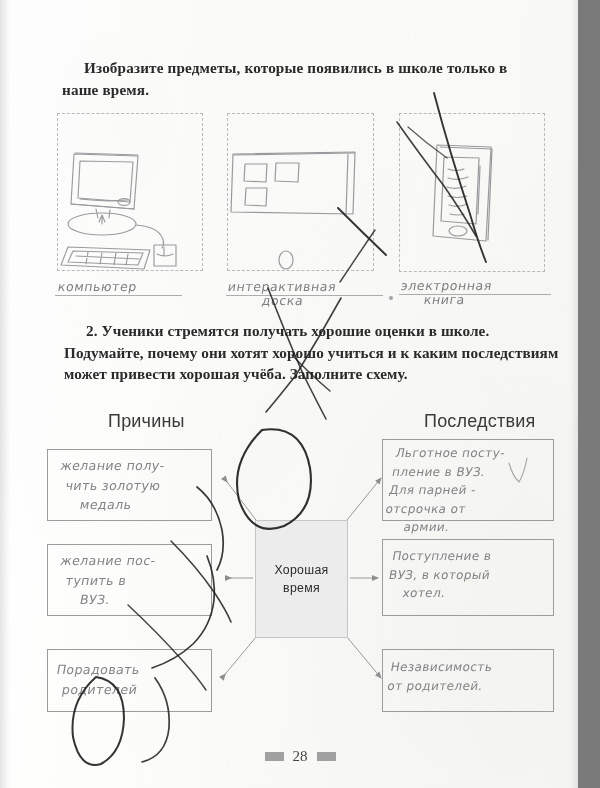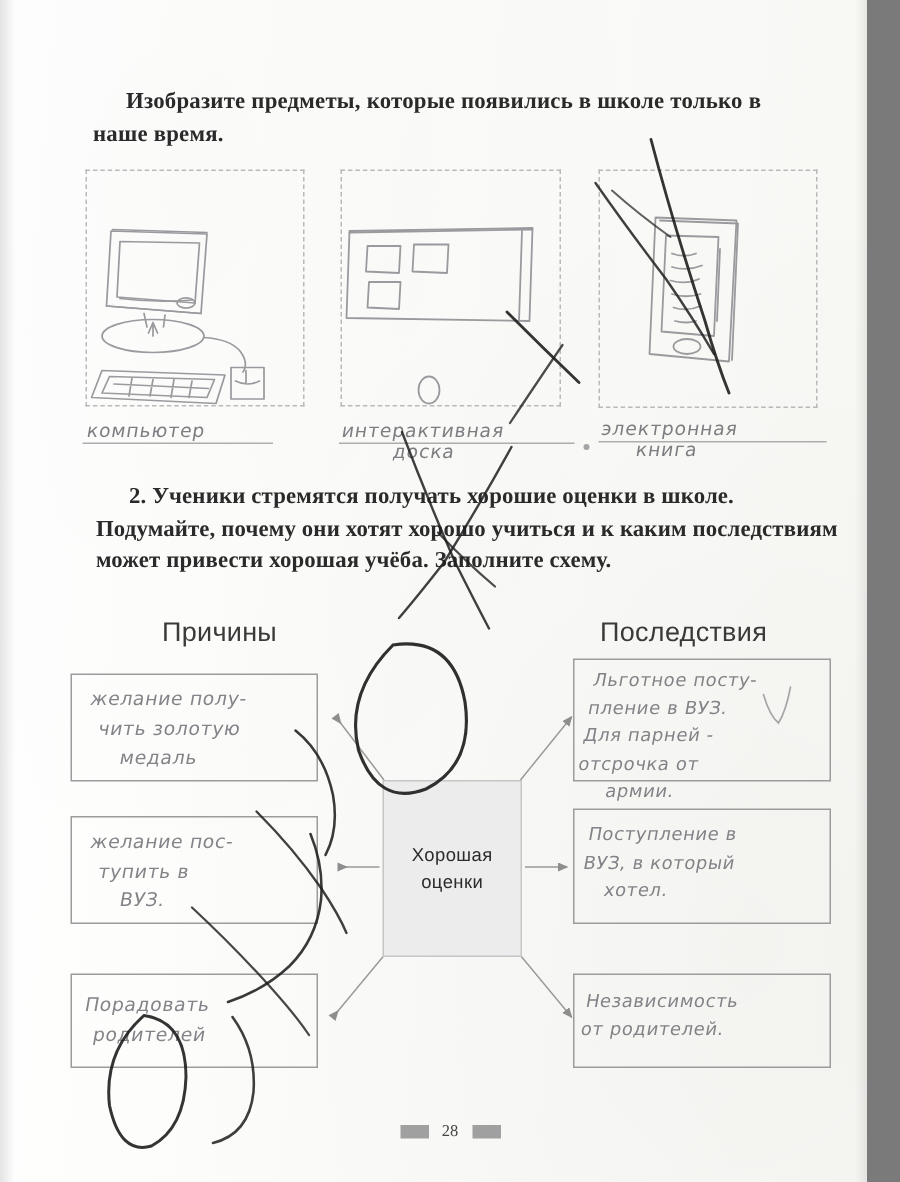--- a/index.html
+++ b/index.html
@@ -155,21 +155,21 @@
     justify-content: center;
     gap: 9px;
   }
   .foot-block {
     width: 19px;
     height: 9px;
     background: #a0a0a0;
   }
   .foot-num {
     font-family: "Liberation Serif", serif;
-    font-size: 11px;
+    font-size: 15px;
     color: #444;
   }
 </style>
 </head>
 <body>
 
 <div class="page">
   <div class="scan-tint"></div>
 
   <div class="task1-text">Изобразите предметы, которые появились в школе только в наше время.</div>
@@ -231,21 +231,21 @@
   <div class="caption l2" style="left:262px; top:293px;">доска</div>
 
   <div class="caption" style="left:401px; top:278px;">электронная</div>
   <div class="rule" style="left:399px; top:294px; width:152px;"></div>
   <div class="caption l2" style="left:424px; top:292px;">книга</div>
   <div style="position:absolute; left:389px; top:296px; width:4px; height:4px; border-radius:50%; background:#8f8f94; opacity:.8;"></div>
 
   <div class="task2-text">2. Ученики стремятся получать хорошие оценки в школе. Подумайте, почему они хотят хорошо учиться и к каким последствиям может привести хорошая учёба. Заполните схему.</div>
 
   <div class="col-head" style="left:108px; top:411px;">Причины</div>
-  <div class="col-head" style="left:400px; top:411px;">Последствия</div>
+  <div class="col-head" style="left:424px; top:411px;">Последствия</div>
 
   <svg class="ink">
     <defs>
       <marker id="ahL" markerWidth="8" markerHeight="8" refX="6" refY="3" orient="auto">
         <path d="M7,0 L0,3 L7,6 z" fill="#8e8e8e"></path>
       </marker>
       <marker id="ahR" markerWidth="8" markerHeight="8" refX="6" refY="3" orient="auto">
         <path d="M0,0 L7,3 L0,6 z" fill="#8e8e8e"></path>
       </marker>
     </defs>
@@ -269,21 +269,21 @@
   тупить в
       ВУЗ.</div>
 
   <div class="hbox" style="left:47px; top:649px; width:165px; height:63px;"></div>
   <div class="hw hw-l" style="left:55px; top:660px; width:165px;">Порадовать
   родителей</div>
 
   <div class="center-box" style="left:255px; top:520px; width:93px; height:118px;">
     <div>
       <div>Хорошая</div>
-      <div>оценки</div>
+      <div>время</div>
     </div>
   </div>
 
   <div class="hbox" style="left:382px; top:439px; width:172px; height:82px;"></div>
   <div class="hw hw-r" style="left:389px; top:444px; width:170px;">Льготное посту-
 пление в ВУЗ.
 Для парней -
 отсрочка от
      армии.</div>
 

